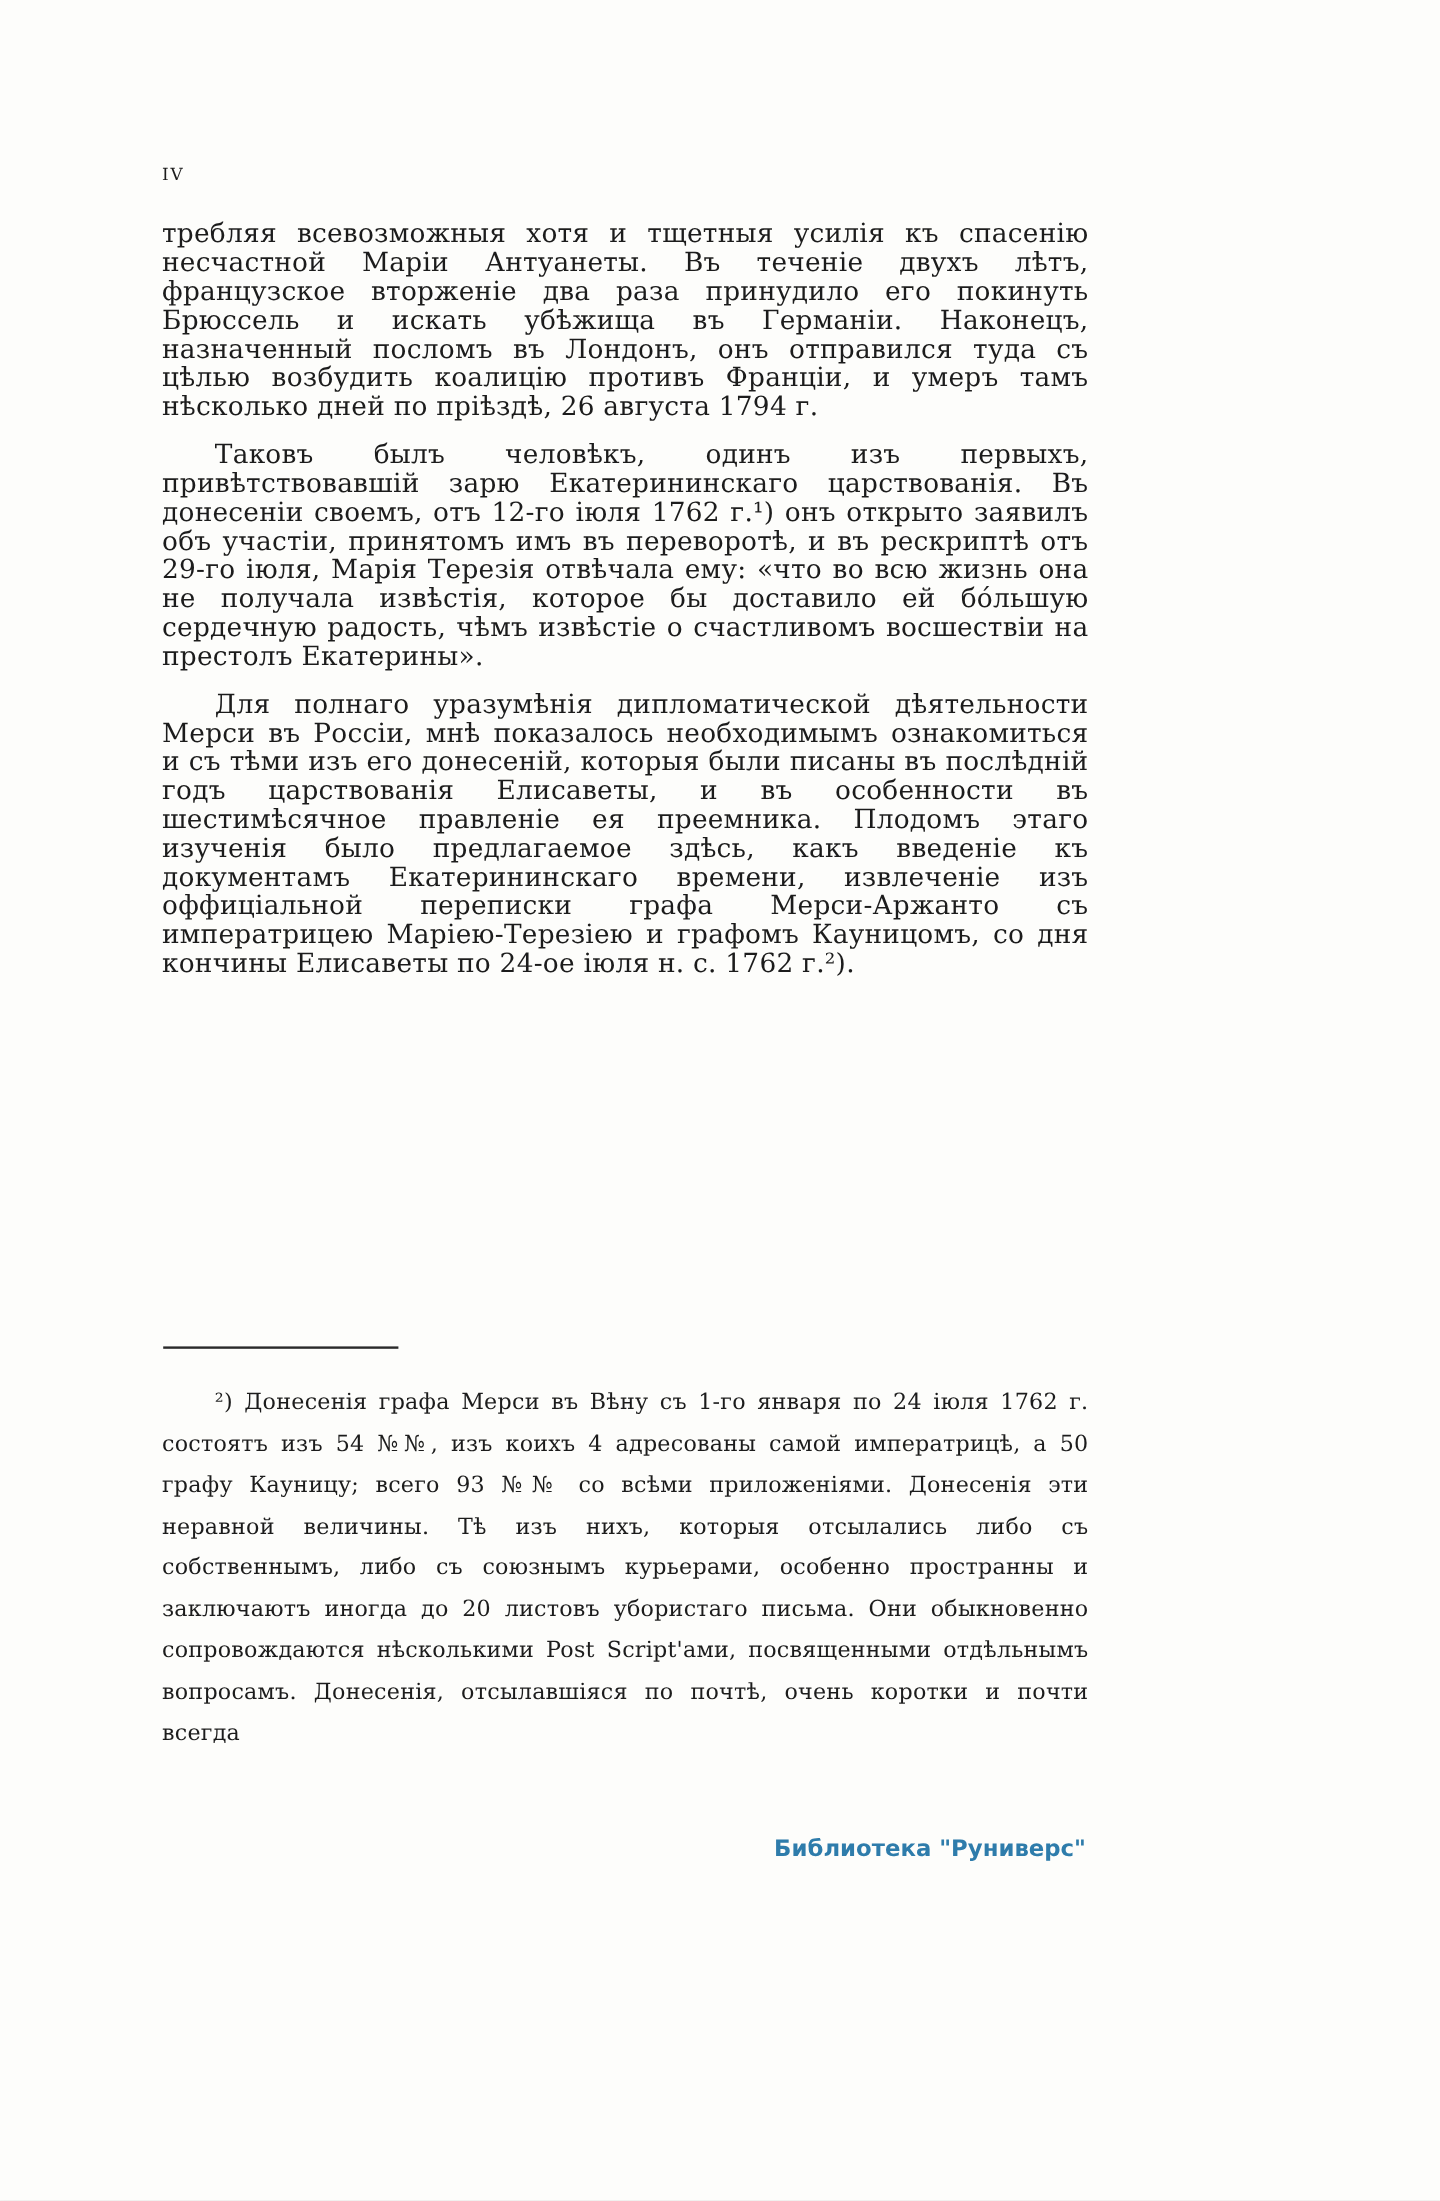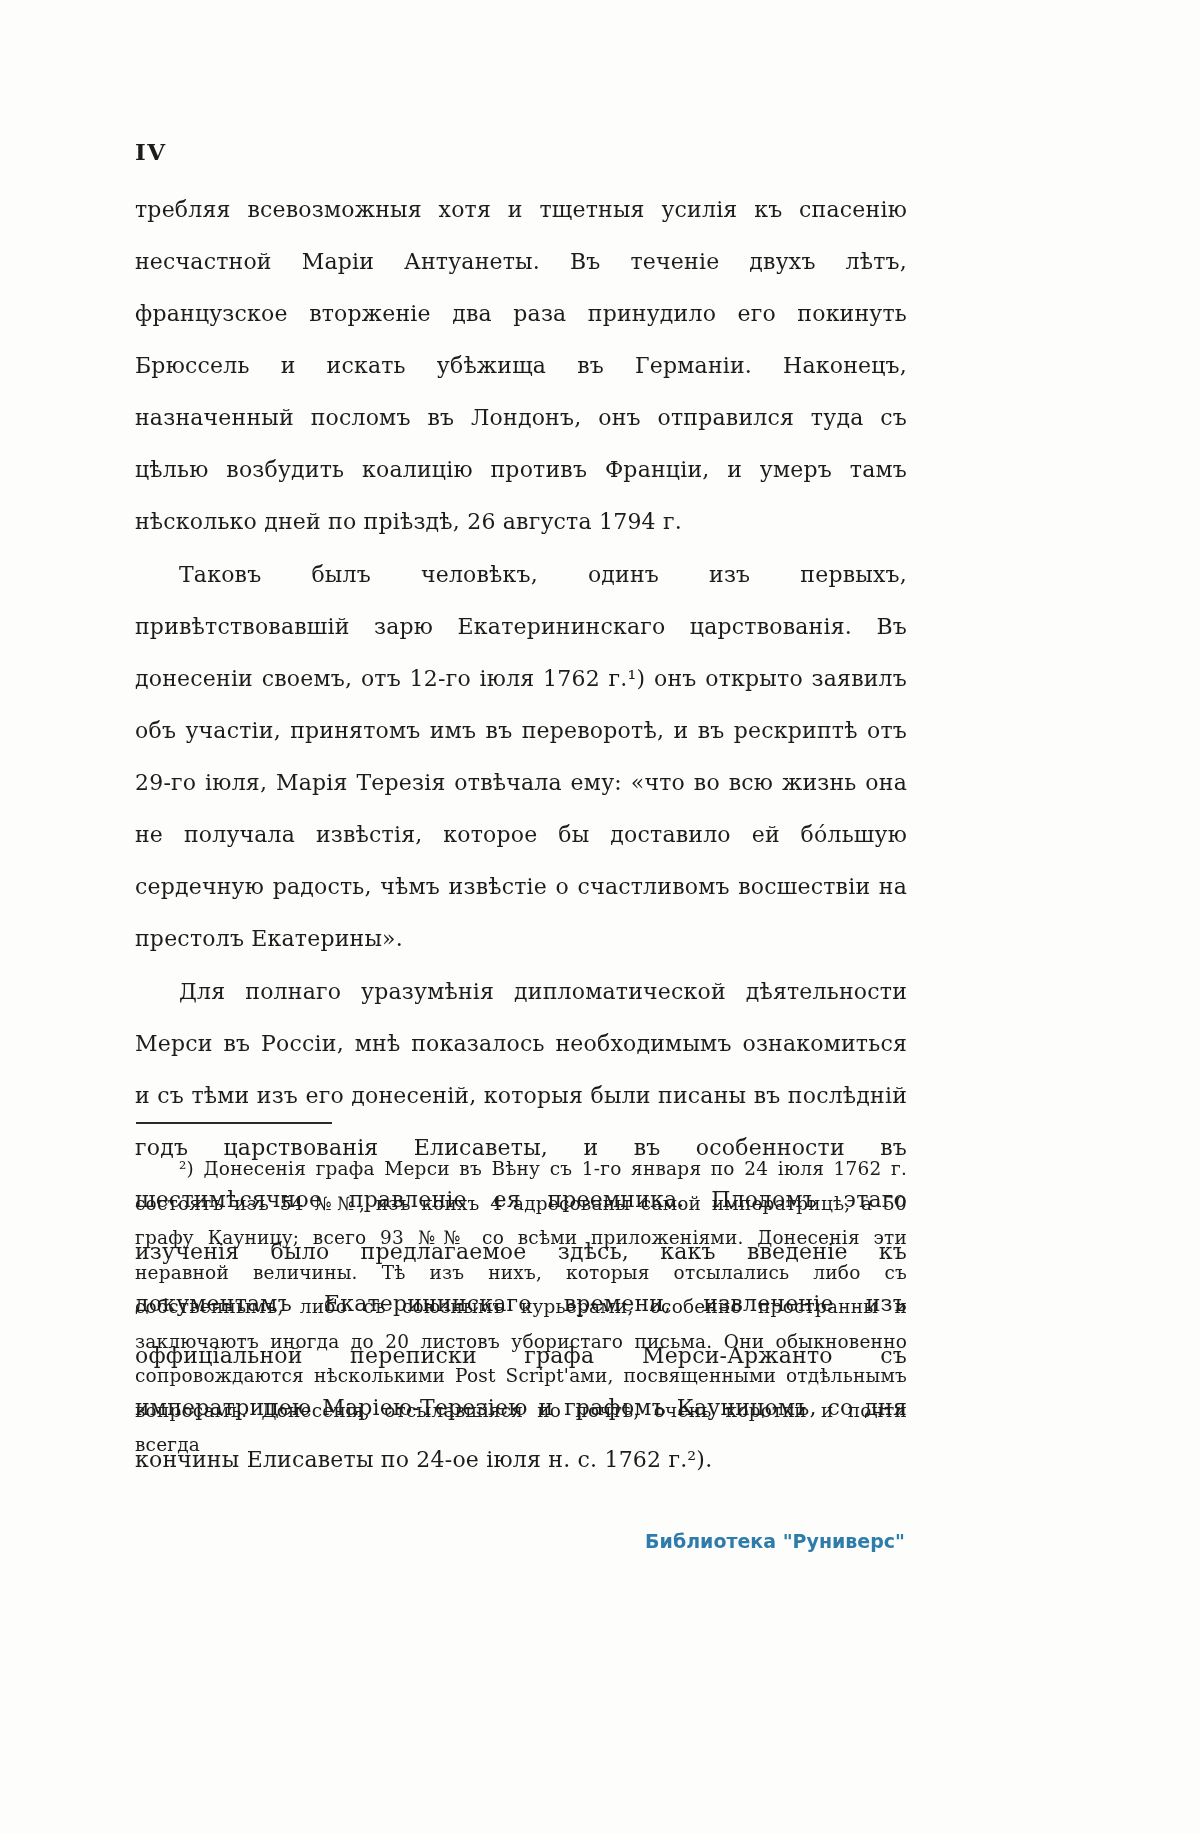--- a/index.html
+++ b/index.html
@@ -15,42 +15,42 @@
     background: #fdfdfb;
     color: #1c1c1c;
     font-family: "DejaVu Serif", "Liberation Serif", serif;
     overflow: hidden;
     box-shadow: 0 0 6px rgba(0,0,0,0.15);
   }
   .page-number {
     position: absolute;
     left: 135px;
     top: 138px;
-    font-size: 23px;
-    font-weight: bold;
+    font-size: 14px;
+    font-weight: normal;
     letter-spacing: 1.5px;
   }
   .text-block {
     position: absolute;
     left: 135px;
     top: 184px;
     width: 772px;
     font-size: 22px;
-    line-height: 52px;
+    line-height: 24px;
     text-align: justify;
     letter-spacing: 0.2px;
   }
   .para {
     margin: 0;
   }
   .para.indent {
     text-indent: 44px;
   }
   .para + .para {
-    margin-top: 1px;
+    margin-top: 16px;
   }
   .footnote-rule {
     position: absolute;
     left: 136px;
     top: 1122px;
     width: 196px;
     border: 0;
     border-top: 2px solid #2a2a2a;
     margin: 0;
   }

